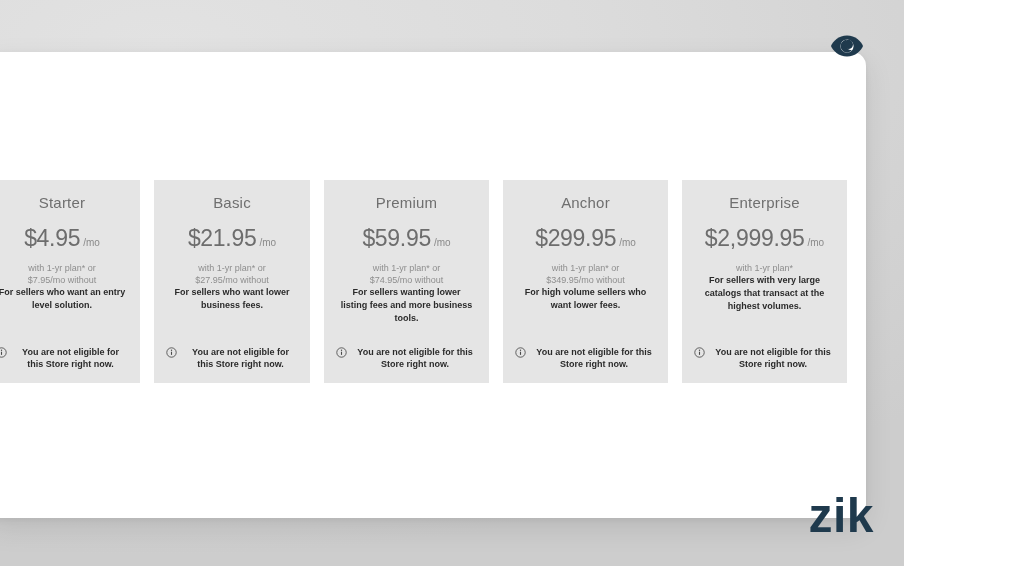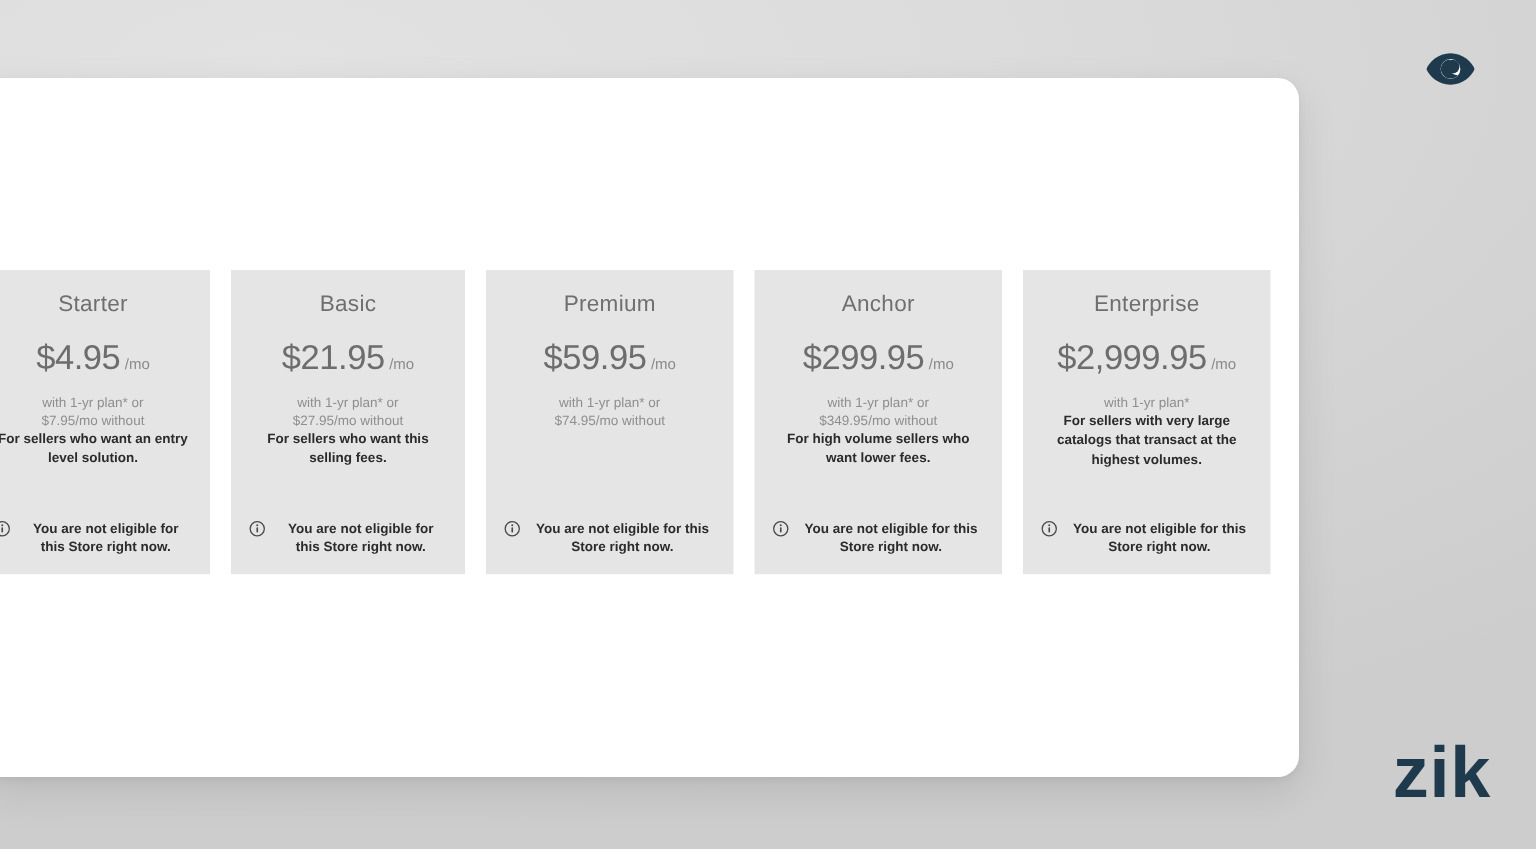--- a/index.html
+++ b/index.html
@@ -7,21 +7,21 @@
 
   html, body {
     width:1024px; height:566px;
     overflow:hidden;
     font-family:"Liberation Sans", sans-serif;
   }
 
   
   #slide {
     position:relative;
-    width:1024px; height:566px;
+    width:904px; height:566px;
     background:
       radial-gradient(120% 90% at 18% 8%, #e2e2e2 0%, #dcdcdc 38%, #d3d3d3 72%, #cdcdcd 100%);
   }
 
   
   #panel {
     position:absolute;
     left:-14px; top:52px;
     width:880px; height:466px;
     background:#ffffff;
@@ -161,21 +161,21 @@
     <div class="card">
       <div class="plan-name">Basic</div>
       <div class="price-row">
         <span class="price">$21.95</span>
         <span class="per">/mo</span>
       </div>
       <div class="plan-terms">
         <div>with 1-yr plan* or</div>
         <div>$27.95/mo without</div>
       </div>
-      <div class="plan-desc">For sellers who want this selling fees.</div>
+      <div class="plan-desc">For sellers who want lower business fees.</div>
       <div class="eligibility">
         <span class="info-icon">
           <svg viewBox="0 0 14 14" width="11" height="11" aria-hidden="true">
             <circle cx="7" cy="7" r="6" fill="none" stroke="#4a4a4a" stroke-width="1.1"></circle>
             <circle cx="7" cy="4.1" r=".85" fill="#4a4a4a"></circle>
             <rect x="6.3" y="5.8" width="1.4" height="4.3" rx=".6" fill="#4a4a4a"></rect>
           </svg>
         </span>
         <span class="eligibility-text">You are not eligible for this Store right now.</span>
       </div>
@@ -184,20 +184,21 @@
     <div class="card wide">
       <div class="plan-name">Premium</div>
       <div class="price-row">
         <span class="price">$59.95</span>
         <span class="per">/mo</span>
       </div>
       <div class="plan-terms">
         <div>with 1-yr plan* or</div>
         <div>$74.95/mo without</div>
       </div>
+      <div class="plan-desc">For sellers wanting lower listing fees and more business tools.</div>
       <div class="eligibility">
         <span class="info-icon">
           <svg viewBox="0 0 14 14" width="11" height="11" aria-hidden="true">
             <circle cx="7" cy="7" r="6" fill="none" stroke="#4a4a4a" stroke-width="1.1"></circle>
             <circle cx="7" cy="4.1" r=".85" fill="#4a4a4a"></circle>
             <rect x="6.3" y="5.8" width="1.4" height="4.3" rx=".6" fill="#4a4a4a"></rect>
           </svg>
         </span>
         <span class="eligibility-text">You are not eligible for this Store right now.</span>
       </div>

